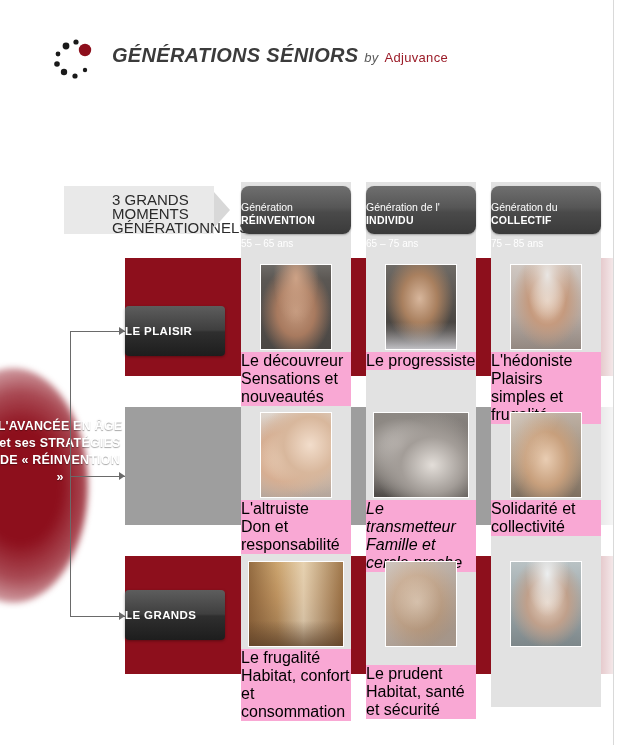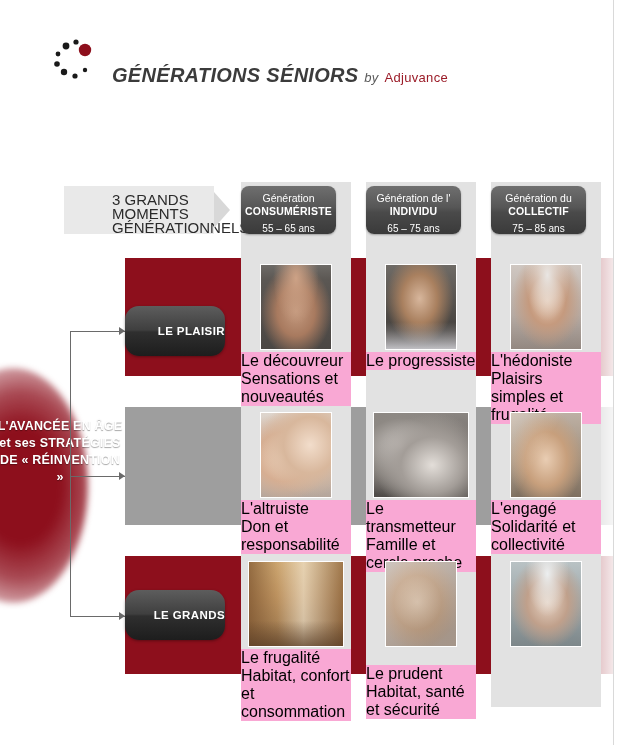--- a/index.html
+++ b/index.html
@@ -48,21 +48,20 @@
   .logo-title {
     position: absolute;
     left: 60px;
     top: 8px;
     font-style: italic;
     font-weight: bold;
     font-size: 20px;
     letter-spacing: 0.3px;
     color: #3b3b3b;
     white-space: nowrap;
-    margin-top: 20px;
   }
   .logo-by {
     font-style: italic;
     font-weight: normal;
     font-size: 13px;
     color: #5a5a5a;
   }
   .logo-brand {
     font-style: normal;
     font-weight: normal;
@@ -155,53 +154,52 @@
     height: 0;
     border-top: 18px solid transparent;
     border-bottom: 18px solid transparent;
     border-left: 16px solid #d8d8d8;
   }
 
   
   .gen-box {
     position: absolute;
     top: 186px;
-    width: 95px;
+    width: 110px;
     height: 48px;
     border-radius: 8px;
     background: linear-gradient(to bottom, #6f6f6f 0%, #565656 45%, #4a4a4a 55%, #3a3a3a 100%);
     color: #ffffff;
-    text-align: center;
     font-size: 10.5px;
     line-height: 13px;
-    padding-top: 6px;
+    padding-top: 15px;
     box-sizing: border-box;
     box-shadow: 0 1px 2px rgba(0,0,0,0.3);
   }
   .gen-box.g1 { left: 241px; }
   .gen-box.g2 { left: 366px; }
   .gen-box.g3 { left: 491px; }
   .gen-name { font-weight: normal; }
   .gen-name2 { font-weight: bold; letter-spacing: 0.2px; }
-  .gen-age { font-size: 10px; margin-top: 4px; }
+  .gen-age { font-size: 10px; margin-top: 10px; }
 
   
   .stage-btn {
     position: absolute;
     left: 125px;
     width: 100px;
     height: 50px;
-    border-radius: 14px;
+    border-radius: 4px;
     color: #ffffff;
     font-size: 11.5px;
     font-weight: bold;
     letter-spacing: 0.4px;
     display: flex;
     align-items: center;
-    justify-content: flex-end;
+    justify-content: flex-start;
     box-shadow: 0 1px 3px rgba(0,0,0,0.35);
   }
   .stage-btn.s1 {
     top: 306px;
     background: linear-gradient(to bottom, #5d5d5d 0%, #3f3f3f 48%, #2f2f2f 52%, #1d1d1d 100%);
   }
   .stage-btn.s2 {
     top: 451px;
     background: linear-gradient(to bottom, #a9a9a9 0%, #8f8f8f 48%, #848484 52%, #787878 100%);
     color: #4a4a4a;
@@ -305,21 +303,21 @@
 
   <div class="moments-box">
     <div class="moments-text">3 GRANDS
 MOMENTS
 GÉNÉRATIONNELS</div>
   </div>
   <div class="moments-arrow"></div>
 
   <div class="gen-box g1">
     <div class="gen-name">Génération</div>
-    <div class="gen-name2">CONSUMÉRISTE</div>
+    <div class="gen-name2">RÉINVENTION</div>
     <div class="gen-age">55 – 65 ans</div>
   </div>
   <div class="gen-box g2">
     <div class="gen-name">Génération de l'</div>
     <div class="gen-name2">INDIVIDU</div>
     <div class="gen-age">65 – 75 ans</div>
   </div>
   <div class="gen-box g3">
     <div class="gen-name">Génération du</div>
     <div class="gen-name2">COLLECTIF</div>
@@ -396,37 +394,36 @@
     </div>
   </div>
 
   <div class="card wide" style="left:366px; top:412px;">
     <div class="photo">
       <div class="ph" style="background:linear-gradient(to bottom,#8a8581 0%,#6a6561 55%,#4f4b48 100%);"></div>
       <div class="ph" style="background:radial-gradient(ellipse at 30% 40%, #cfcac6 0%, #8e8984 40%, rgba(80,76,72,0) 72%);"></div>
       <div class="ph" style="background:radial-gradient(ellipse at 62% 62%, #e3ded9 0%, #a39d98 38%, rgba(80,76,72,0) 70%);"></div>
     </div>
   </div>
-  <div class="cap-box" style="left:366px; top:500px;">
+  <div class="cap-box" style="left:366px; top:500px;font-style:italic;">
     <div class="caption">
       <div class="title">Le transmetteur</div>
       <div class="sub">Famille et cercle proche</div>
     </div>
   </div>
 
   <div class="card" style="left:491px; top:412px;">
     <div class="photo">
       <div class="ph" style="background:linear-gradient(to bottom,#bdb0a4 0%,#a1917f 55%,#7e6f60 100%);"></div>
       <div class="ph" style="background:radial-gradient(ellipse at 50% 55%, #e9cdb3 0%, #c79f7c 42%, rgba(150,130,112,0) 76%);"></div>
       <div class="ph" style="background:linear-gradient(120deg, rgba(255,245,235,0.35) 0%, rgba(255,245,235,0) 45%);"></div>
     </div>
   </div>
   <div class="cap-box" style="left:491px; top:500px;">
     <div class="caption">
-      <div class="title">L'engagé</div>
       <div class="sub">Solidarité et collectivité</div>
     </div>
   </div>
 
   <div class="card wide" style="left:241px; top:561px;">
     <div class="photo">
       <div class="ph" style="background:linear-gradient(to bottom,#c9a16a 0%,#b88c58 40%,#8e6a42 100%);"></div>
       <div class="ph" style="background:linear-gradient(to right, rgba(120,80,45,0.65) 0%, rgba(230,200,160,0.1) 30%, rgba(255,250,235,0.55) 58%, rgba(120,80,45,0.5) 100%);"></div>
       <div class="ph" style="background:linear-gradient(to top, rgba(90,62,38,0.7) 0%, rgba(90,62,38,0) 30%);"></div>
     </div>

